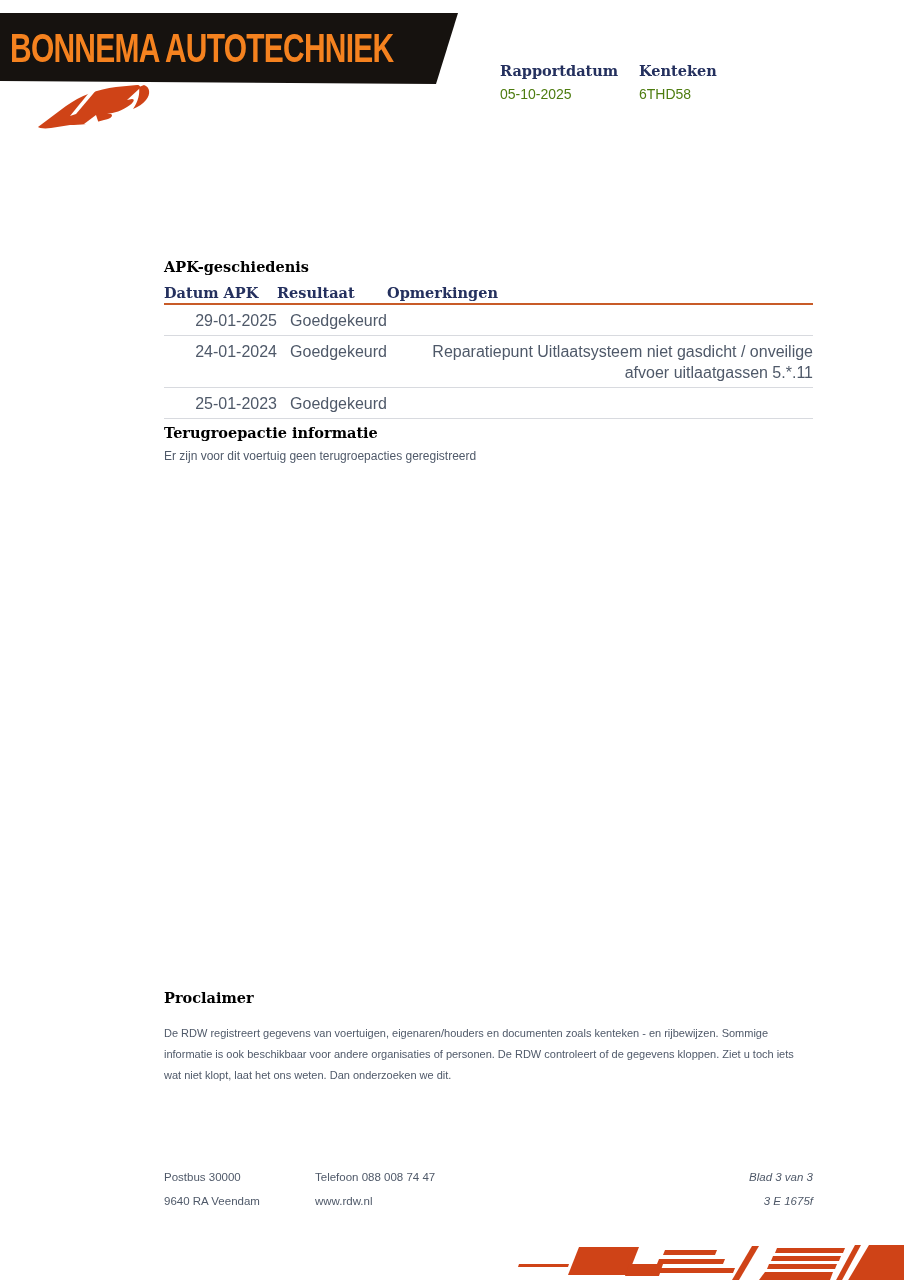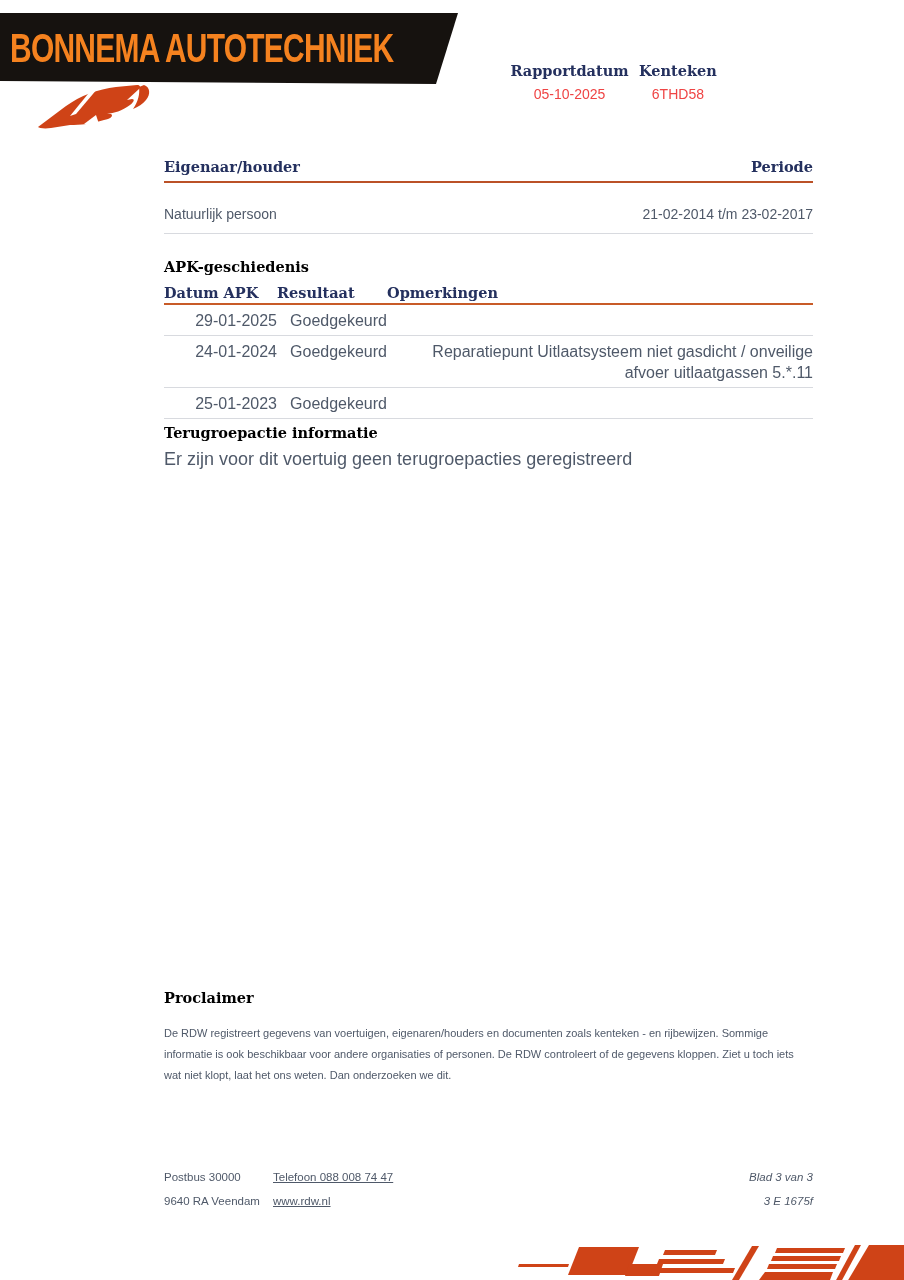--- a/index.html
+++ b/index.html
@@ -25,27 +25,27 @@
     white-space:nowrap;
   }
   .swoosh { position:absolute; left:28px; top:66px; }
   
   .report-header { position:absolute; left:500px; top:40px; width:320px; }
   .report-title {
     font-family:"DejaVu Serif", serif;
     font-weight:bold; font-size:27px; line-height:34px;
     color:#dd7034; letter-spacing:0.5px;
   }
-  .meta-row { display:flex; margin-top:22px;text-align:center; }
+  .meta-row { display:flex; margin-top:22px; }
   .meta-col1 { width:139px; }
   .meta-label {
     font-family:"DejaVu Serif", serif; font-weight:bold;
     font-size:14.5px; color:#24305e;
   }
-  .meta-value { font-size:14px; margin-top:7px; color:#ef4444; }
+  .meta-value { font-size:14px; margin-top:7px; color:#4d7c0f; }
   
   .content { position:absolute; left:164px; width:649px; }
   .slab { font-family:"DejaVu Serif", serif; font-weight:bold; font-size:14.5px; }
   .navy { color:#24305e; }
   .orange-h { color:#000000; }
   .sec-head-row {
     display:flex; justify-content:space-between; align-items:flex-end;
     padding-bottom:6px; border-bottom:2px solid #bb5127;
   }
   .owner-row {
@@ -57,30 +57,30 @@
   
   .apk-table { margin-top:9px; }
   .apk-grid { display:grid; grid-template-columns:113px 110px 1fr; }
   .apk-head { padding-bottom:2px; border-bottom:2px solid #c85b28; }
   .apk-row {
     padding:5px 0 4px 0;
     border-bottom:1px solid #d8dadf;
     font-size:16px; line-height:21px;text-align:right;
   }
   
-  .recall-text { margin-top:8px; font-size:18px; }
+  .recall-text { margin-top:8px; font-size:12px; }
   .proclaimer-text { margin-top:17px; font-size:11px; line-height:21px; width:649px; }
   
   .footer {
     position:absolute; left:164px; top:1171px; width:649px;
     font-size:11.5px;
   }
-  .footer-row { display:flex; margin-bottom:12px; }
+  .footer-row { display:flex; margin-bottom:12px;gap:42px; }
   .footer-c1 { width:109px; }
-  .footer-c2 { flex:1;text-decoration:underline; }
+  .footer-c2 { flex:1; }
   .footer-c3 { text-align:center;font-style:italic; }
   
   .bottom-graphic { position:absolute; right:0; bottom:-6px; }
 </style>
 </head>
 <body>
 
 <div class="page">
 
   <div class="banner-wrap">
@@ -105,30 +105,20 @@
         <div class="meta-label">Rapportdatum</div>
         <div class="meta-value">05-10-2025</div>
       </div>
       <div>
         <div class="meta-label">Kenteken</div>
         <div class="meta-value">6THD58</div>
       </div>
     </div>
   </div>
 
-  <div class="content" style="top:158px">
-    <div class="sec-head-row">
-      <span class="slab navy">Eigenaar/houder</span>
-      <span class="slab navy">Periode</span>
-    </div>
-    <div class="owner-row">
-      <span>Natuurlijk persoon</span>
-      <span>21-02-2014 t/m 23-02-2017</span>
-    </div>
-  </div>
 
   <div class="content" style="top:258px">
     <div class="slab orange-h">APK-geschiedenis</div>
     <div class="apk-table">
       <div class="apk-grid apk-head">
         <span class="slab navy">Datum APK</span>
         <span class="slab navy">Resultaat</span>
         <span class="slab navy">Opmerkingen</span>
       </div>
       <div class="apk-grid apk-row">

